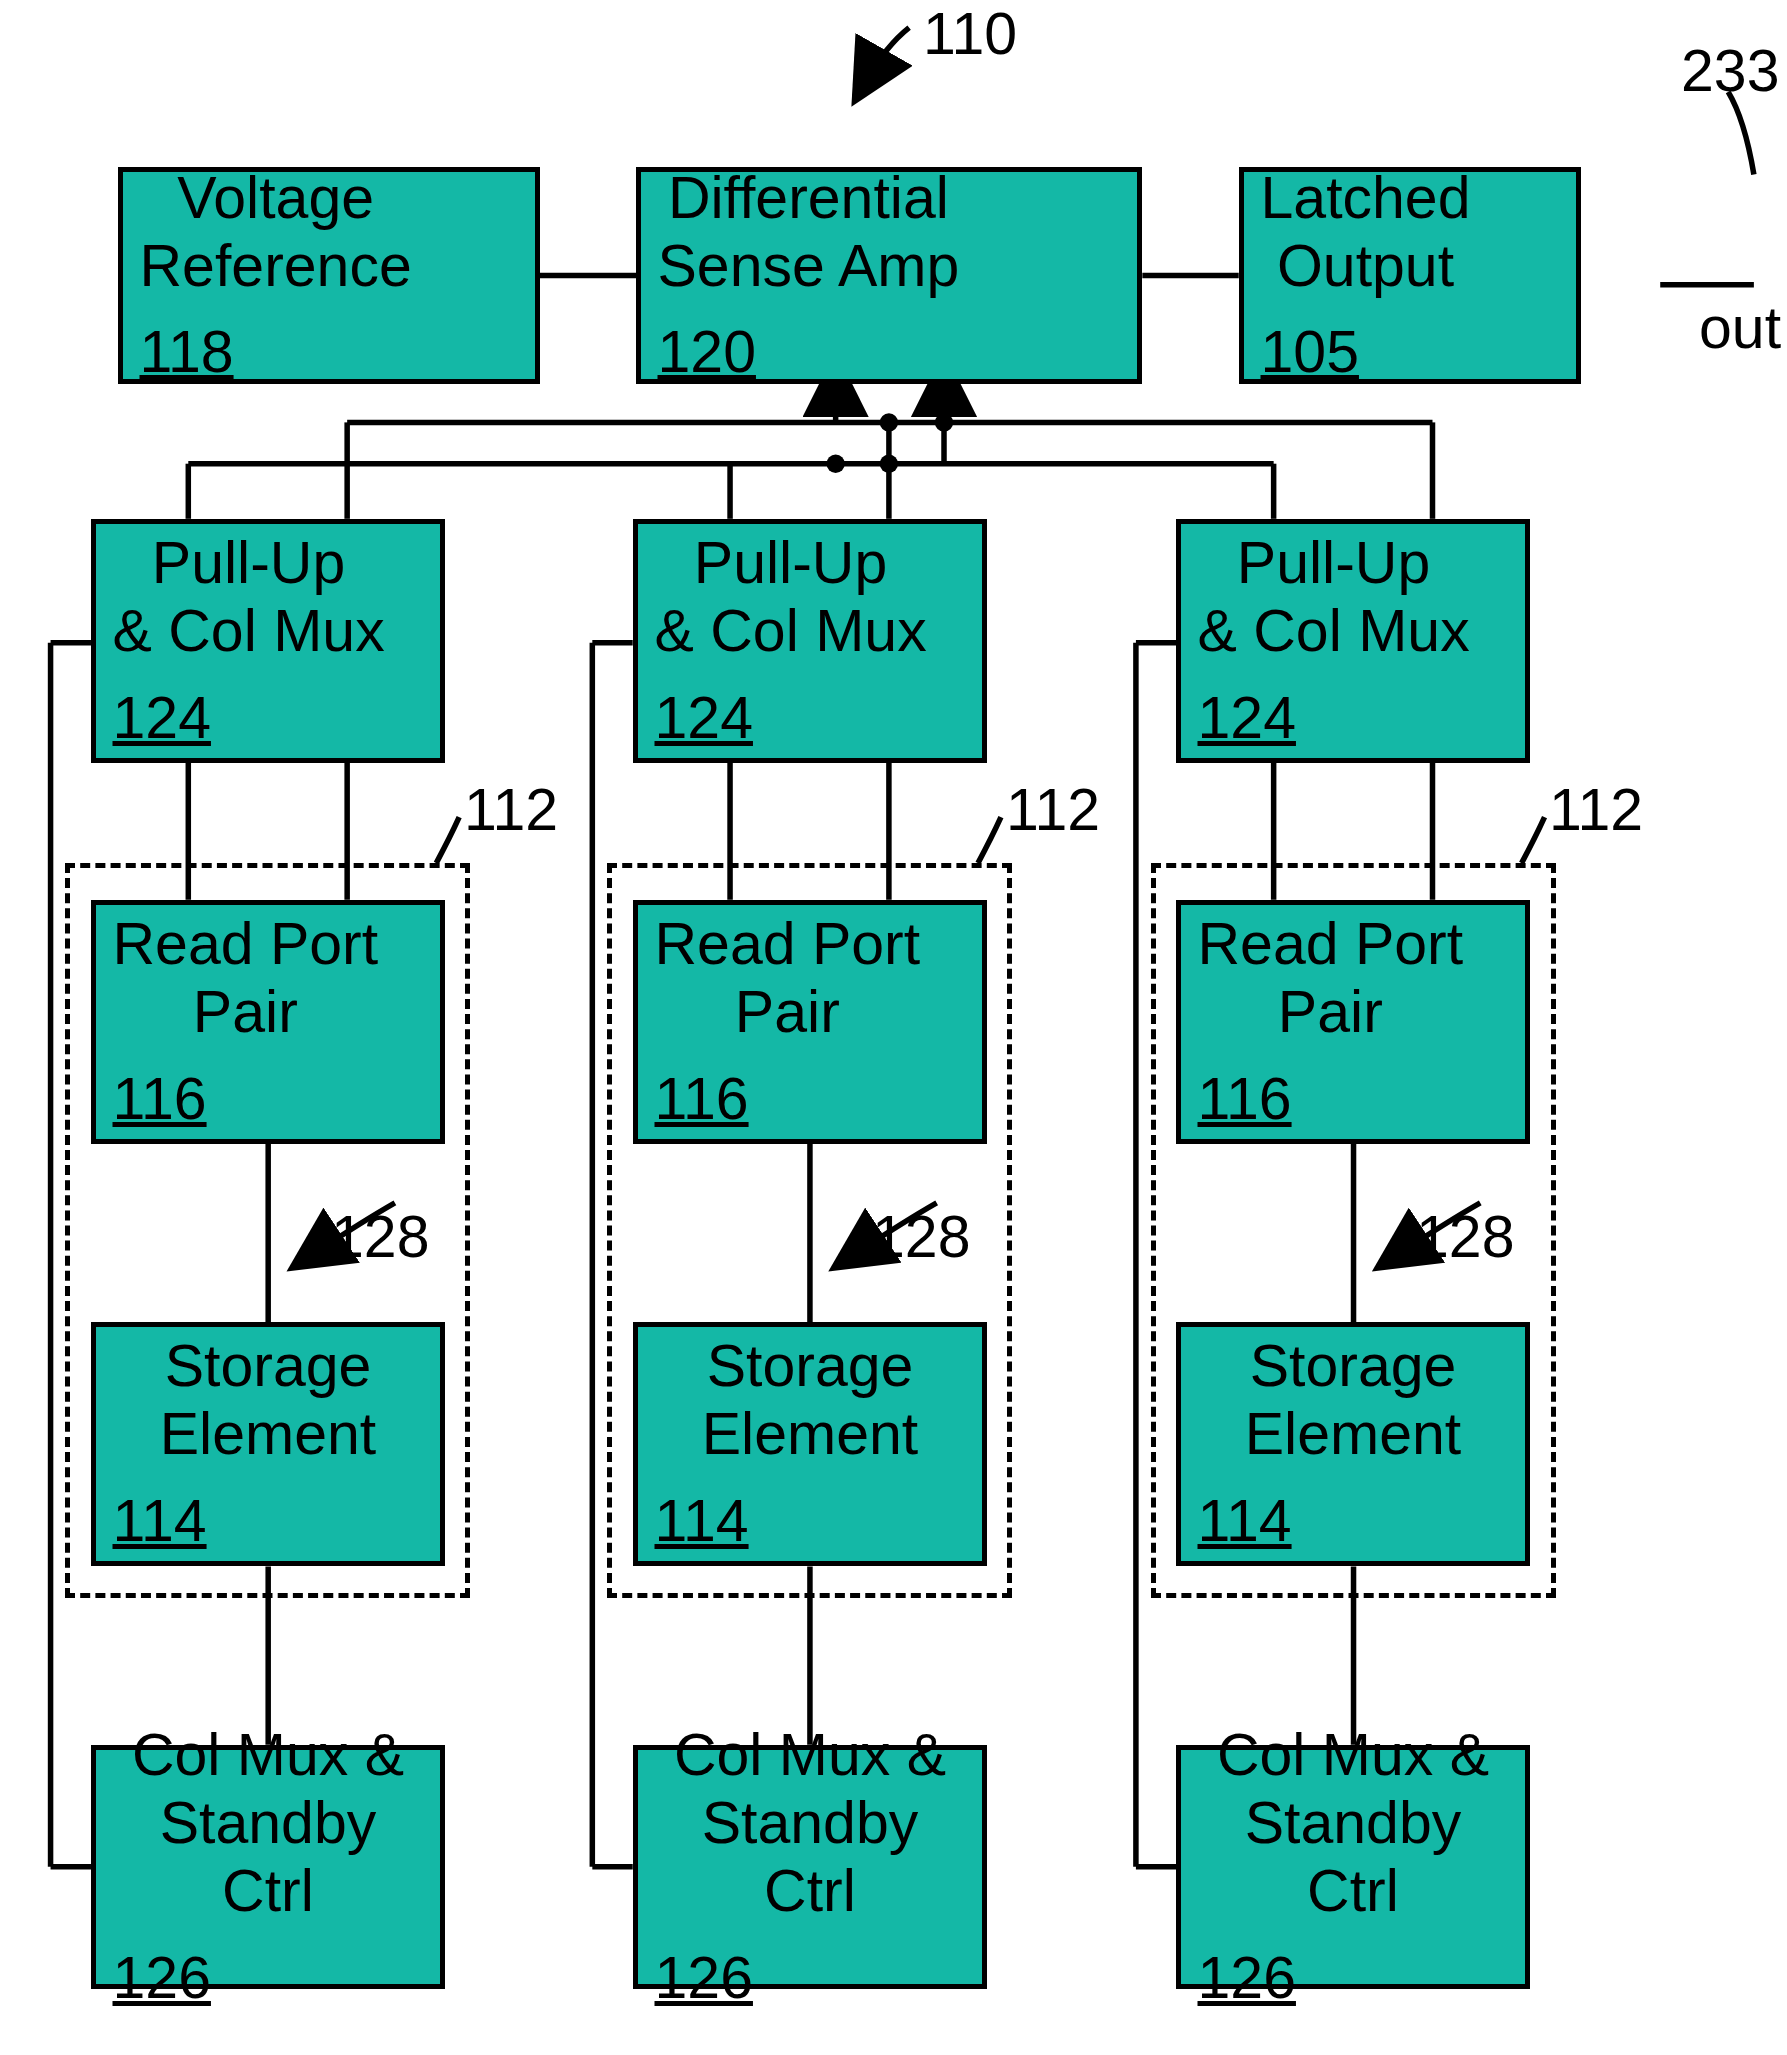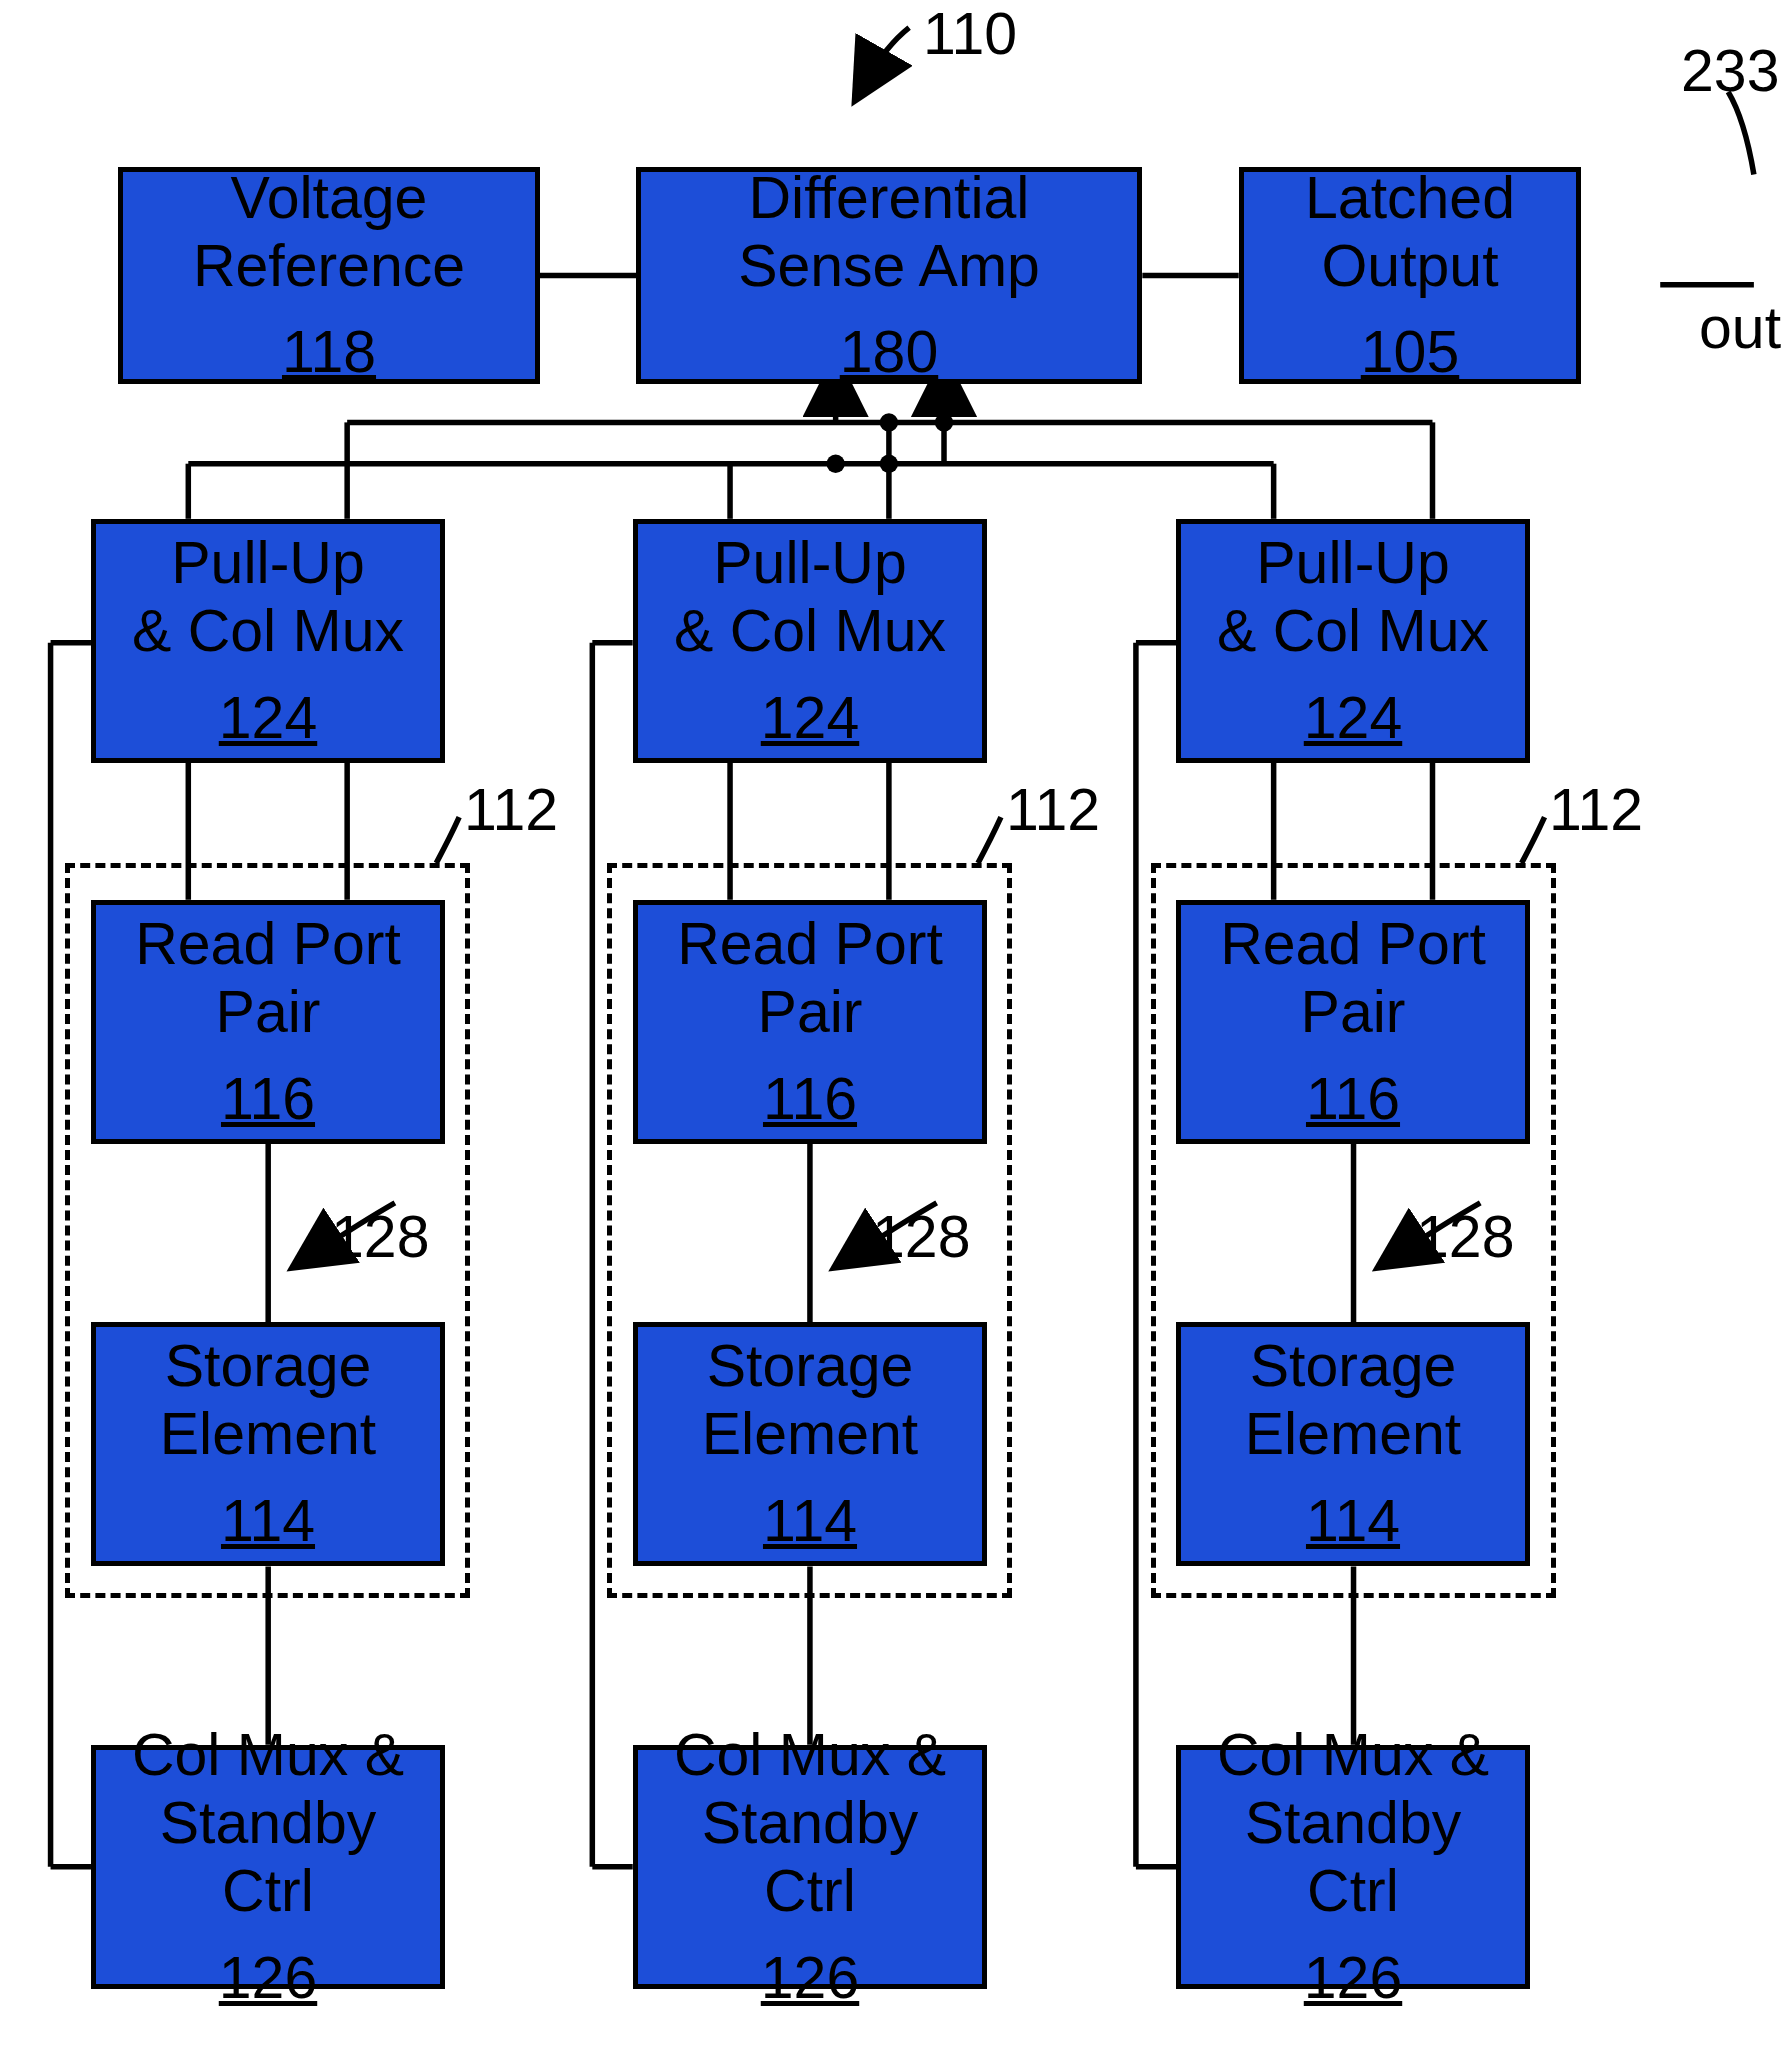--- a/index.html
+++ b/index.html
@@ -10,25 +10,25 @@
     color: #000;
   }
   .stage {
     position: relative;
     width: 1787px;
     height: 2055px;
   }
   .box {
     position: absolute;
     border: 5.5px solid #000;
-    background: #1d4ed8;
+    background: #14b8a6;
     box-sizing: border-box;
     display: flex;
     flex-direction: column;
-    align-items: center;
+    align-items: flex-start;
     justify-content: center;
     text-align: center;
     padding: 9.2px 16.5px;
   }
   .box .t {
     font-size: 59px;
     line-height: 1.15;
   }
   .box .num {
     font-size: 59px;
@@ -152,21 +152,21 @@
     <path d="M 1682 890 Q 1672 912 1657 940" stroke="#000" stroke-width="6" fill="none"></path>
   </svg>
 
   <div class="box" style="left:118px; top:167px; width:422px; height:217px;">
     <div class="t">Voltage<br>Reference</div>
     <div class="num">118</div>
   </div>
 
   <div class="box" style="left:636px; top:167px; width:506px; height:217px;">
     <div class="t">Differential<br>Sense Amp</div>
-    <div class="num">180</div>
+    <div class="num">120</div>
   </div>
 
   <div class="box" style="left:1239px; top:167px; width:342px; height:217px;">
     <div class="t">Latched<br>Output</div>
     <div class="num">105</div>
   </div>
 
   <div class="box" style="left:91px;  top:519px;  width:354px; height:244px;">
     <div class="t">Pull-Up<br>&amp; Col Mux</div>
     <div class="num">124</div>

